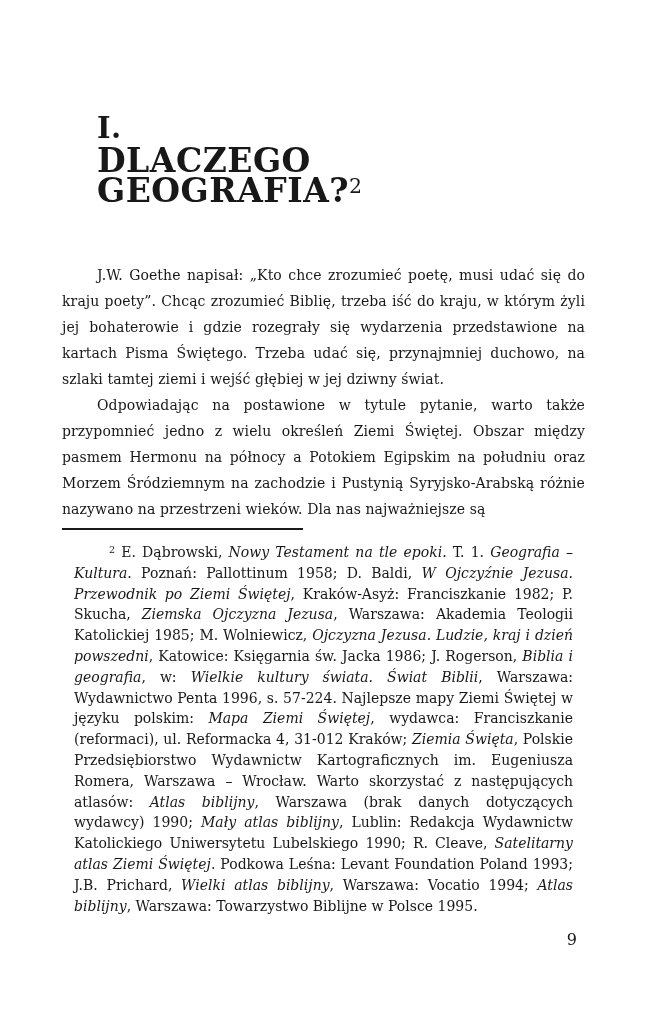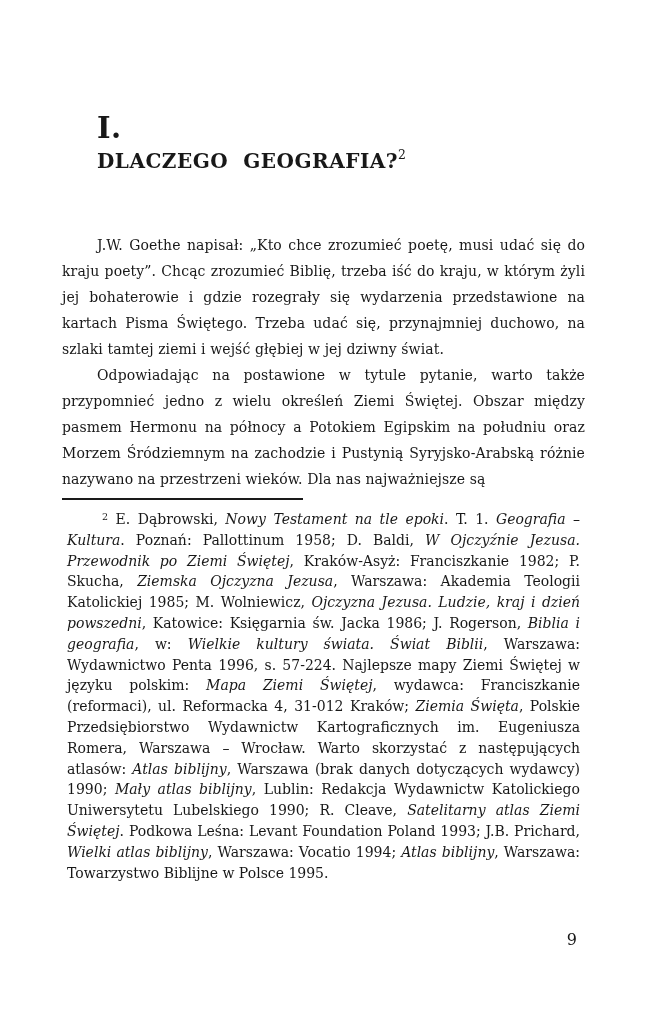--- a/index.html
+++ b/index.html
@@ -23,21 +23,21 @@
     margin-left: 35px;
   }
   .chapter-number {
     font-size: 29px;
     font-weight: bold;
     line-height: 36px;
     letter-spacing: 0.5px;
   }
   .chapter-title {
     margin: 0;
-    font-size: 20px;
+    font-size: 33px;
     font-weight: bold;
     line-height: 30px;
     letter-spacing: 0.5px;
     word-spacing: 0.38em;
   }
   .chapter-title sup {
     font-weight: 400;
     font-size: 0.62em;
     line-height: 0;
     vertical-align: 9px;
@@ -57,21 +57,21 @@
   .footnote-block {
     margin-top: 6px;
   }
   .footnote-rule {
     width: 241px;
     height: 0;
     border-top: 2px solid #1a1a1a;
     margin: 0 0 9px 0;
   }
   .footnote {
-    margin: 5px;
+    margin: 12px;
     font-size: 14px;
     line-height: 20.8px;
     text-align: justify;
     text-indent: 35px;
   }
   .footnote sup {
     font-size: 0.68em;
     line-height: 0;
     vertical-align: 4px;
   }

